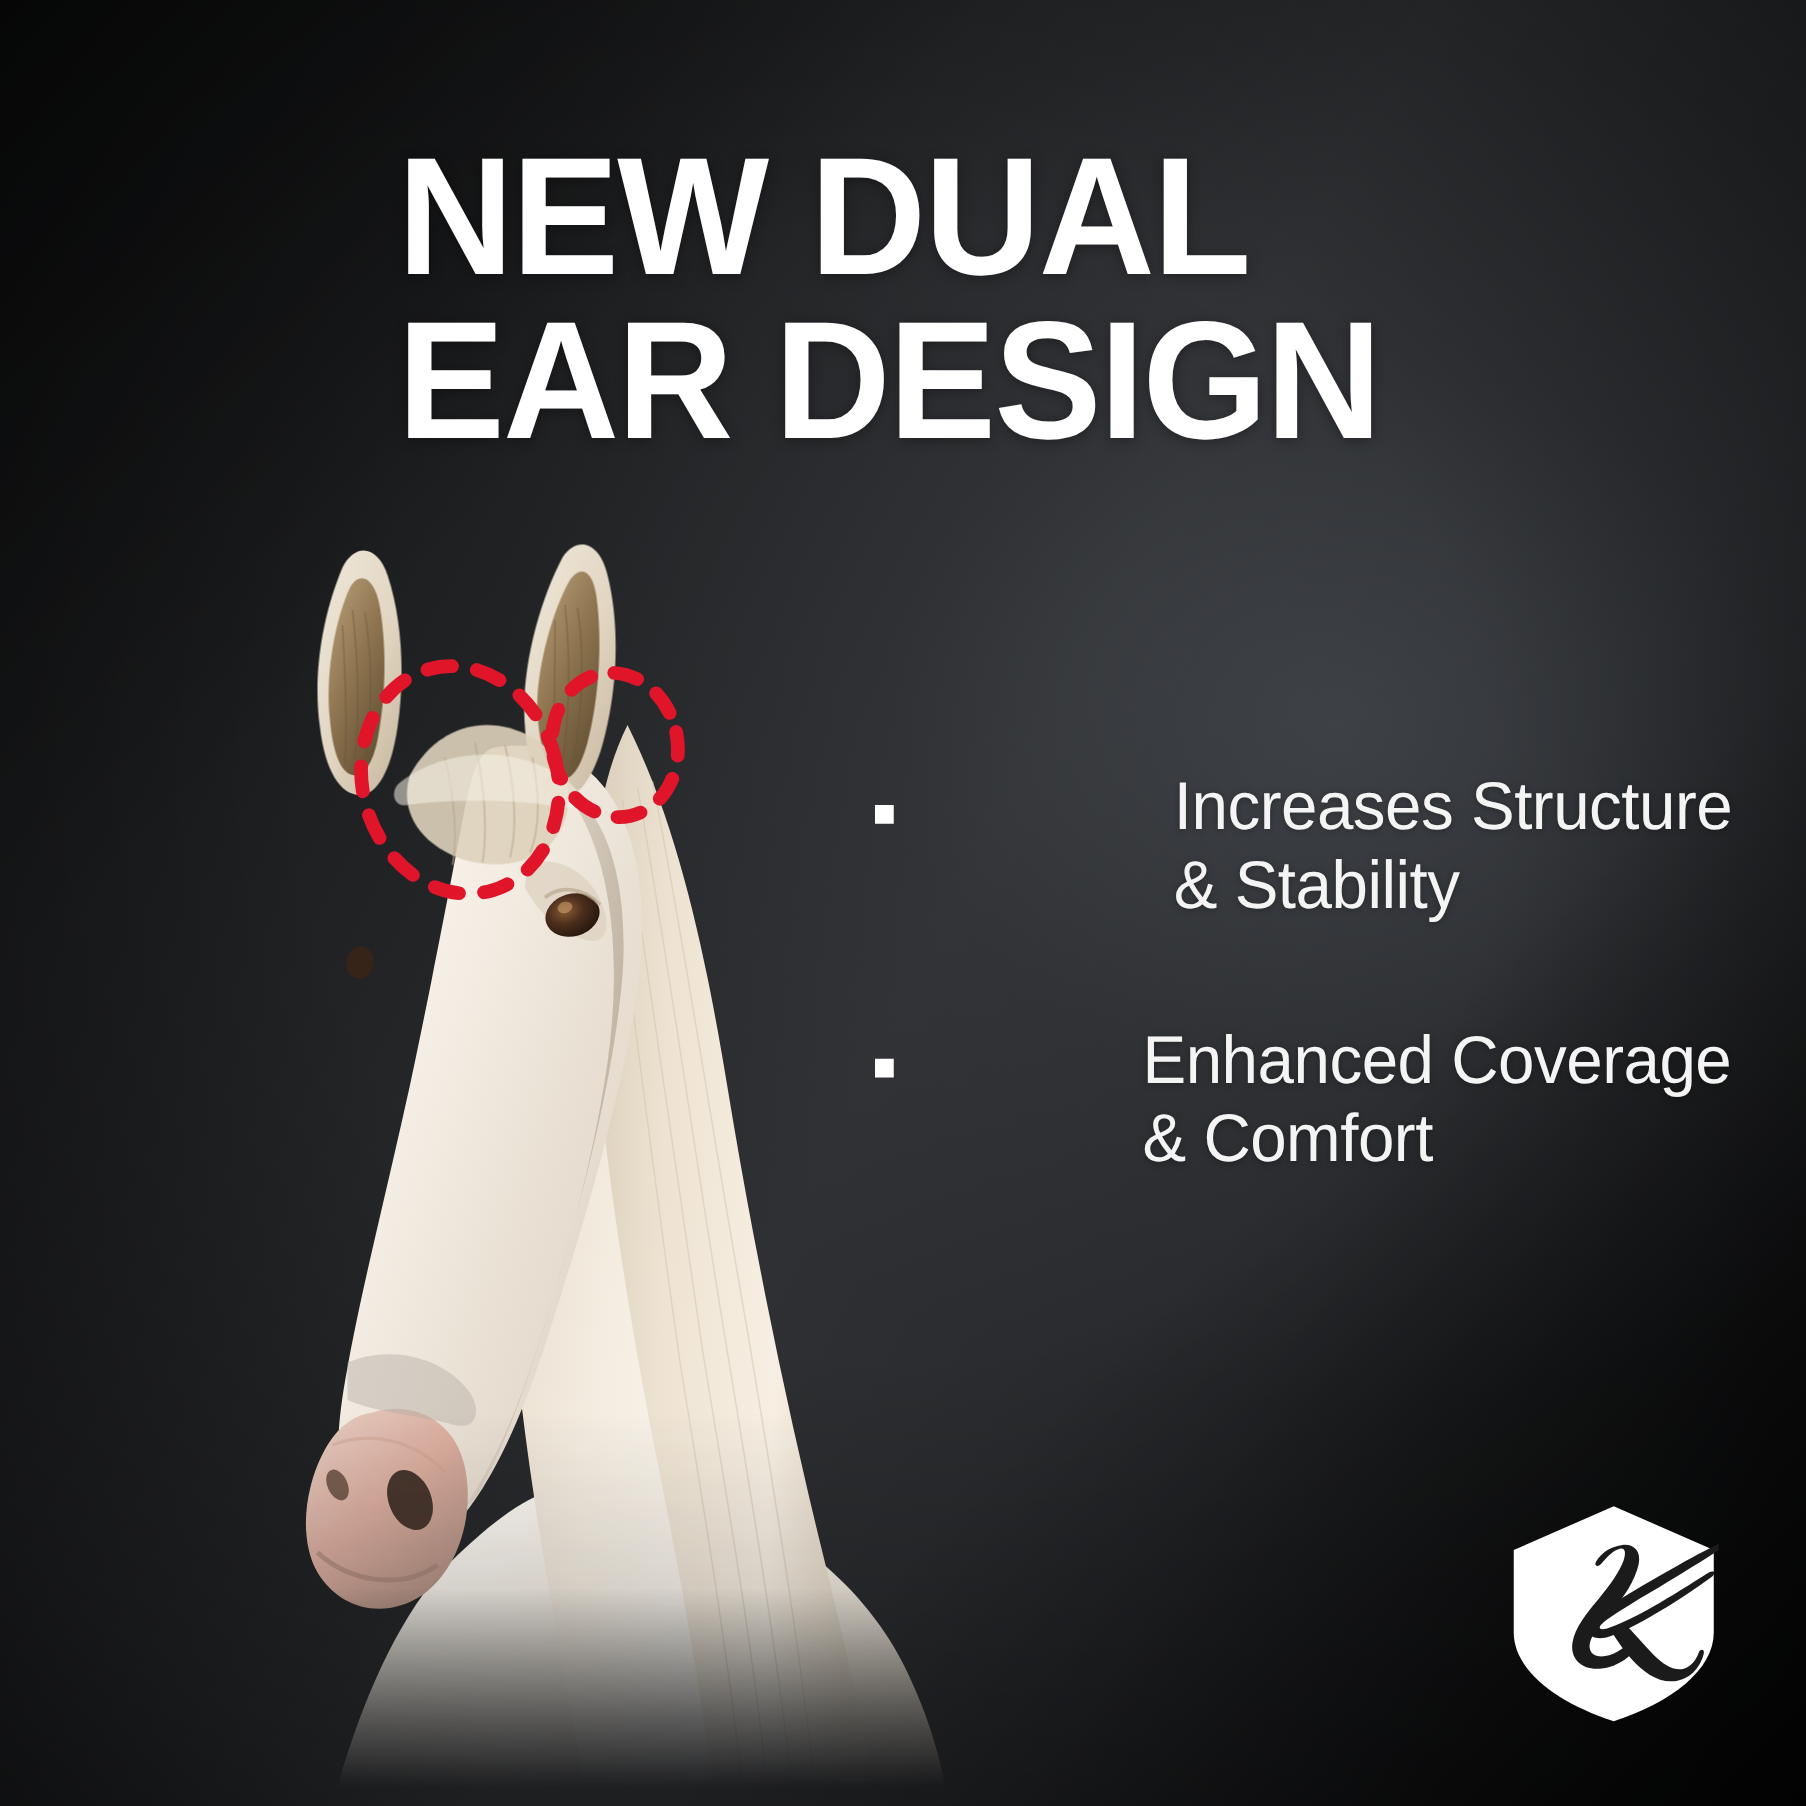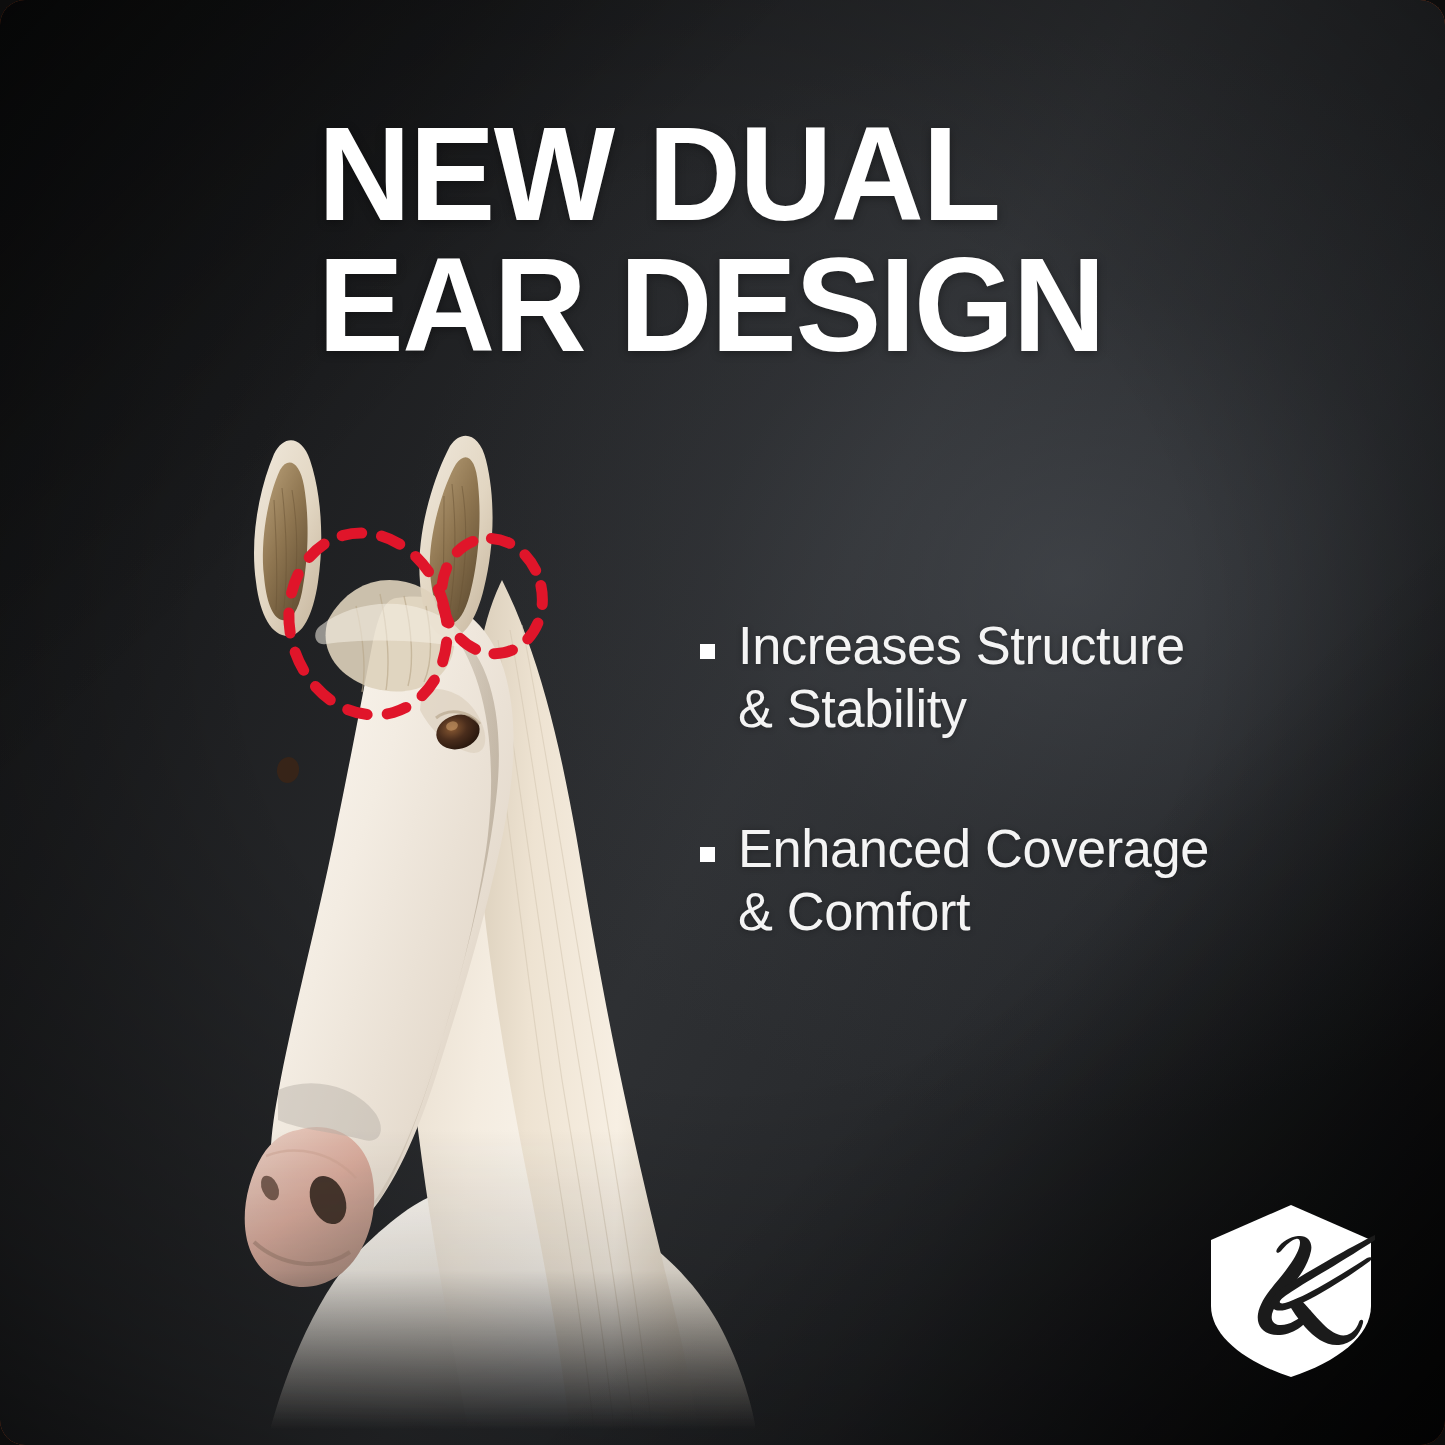--- a/index.html
+++ b/index.html
@@ -7,21 +7,20 @@
     padding: 0;
     background: #0d0d0d;
   }
   .canvas {
     position: relative;
     width: 1445px;
     height: 1445px;
     overflow: hidden;
     font-family: "Liberation Sans", sans-serif;
     background: #c2410c;
-    border-radius: 25px;
   }
 
   
   .bg-base {
     position: absolute;
     inset: 0;
     background: linear-gradient(118deg, #141516 0%, #1c1d1f 22%, #2e3033 52%, #26282b 72%, #141516 92%, #0e0f10 100%);
   }
   .bg-glow {
     position: absolute;
@@ -64,20 +63,21 @@
   .bullets {
     position: absolute;
     left: 700px;
     top: 614px;
     width: 700px;
   }
   .bullet-row {
     display: flex;
     align-items: flex-start;
     margin-bottom: 78px;
+    justify-content: space-between;
   }
   .bullet-row:last-child { margin-bottom: 17px; }
   .bullet-mark {
     width: 15px;
     height: 15px;
     background: #ffffff;
     flex: 0 0 auto;
     margin-top: 30px;
     margin-right: 23px;
   }

